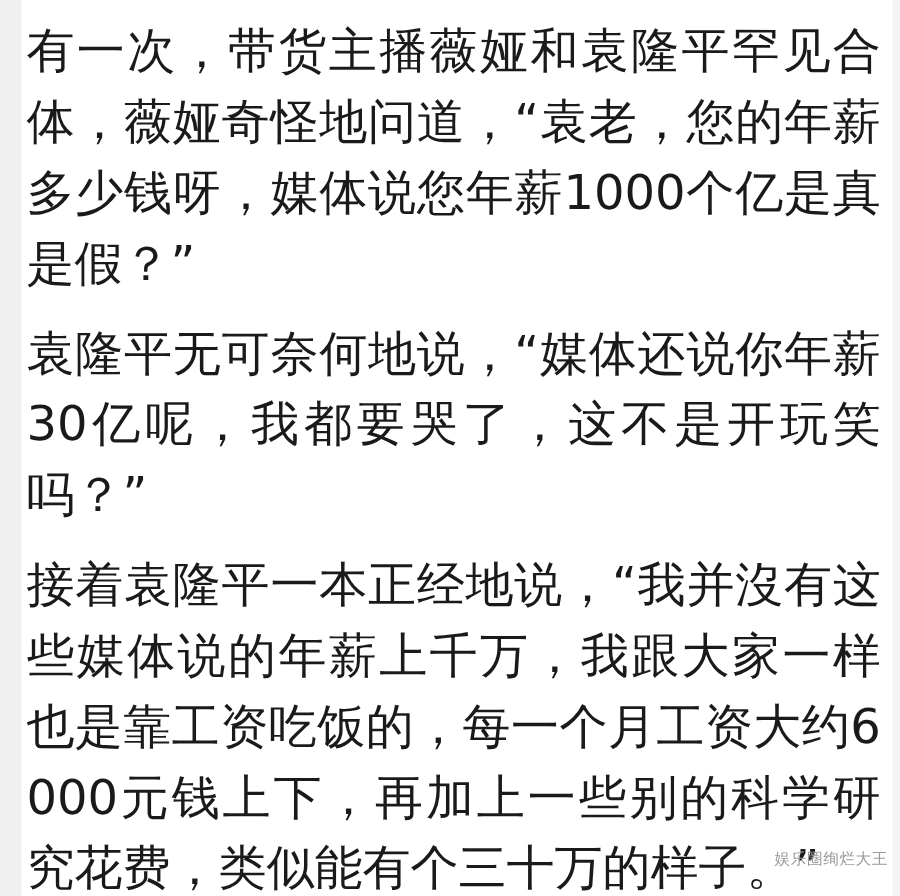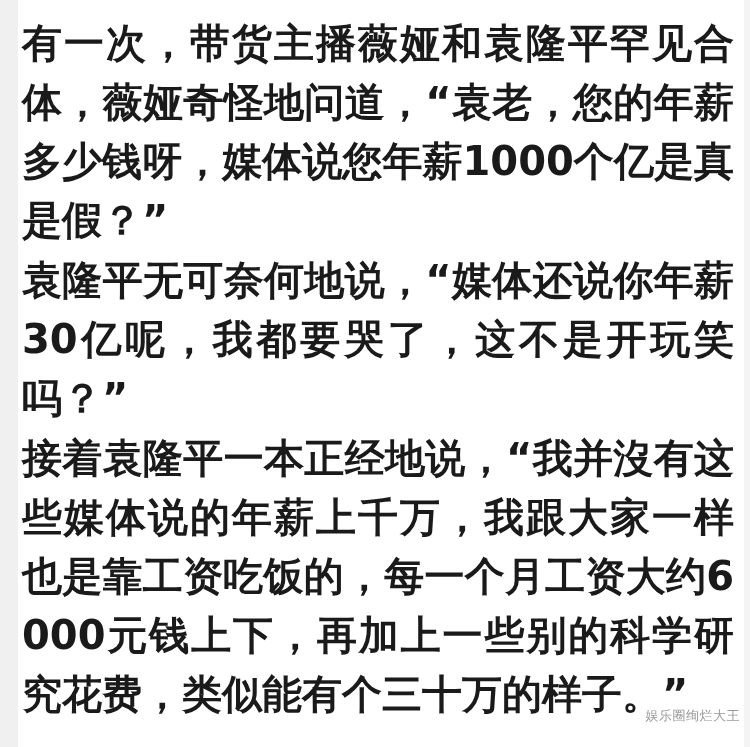--- a/index.html
+++ b/index.html
@@ -46,24 +46,24 @@
   }
   .para {
     font-size: 40px;
     line-height: 59px;
     color: #1a1a1a;
     letter-spacing: 0px;
     text-align: justify;
     text-justify: inter-character;
     word-break: break-all;
     margin: 0 0 0 0;
-    font-weight: 700;
+    font-weight: 400;
   }
   .para + .para {
-    margin-top: 1px;
+    margin-top: 16px;
   }
   .watermark {
     position: absolute;
     right: 10px;
     bottom: 22px;
     font-size: 13px;
     color: #9a9a9a;
     letter-spacing: 0.5px;
     font-family: "DejaVu Sans", sans-serif;
     white-space: nowrap;

